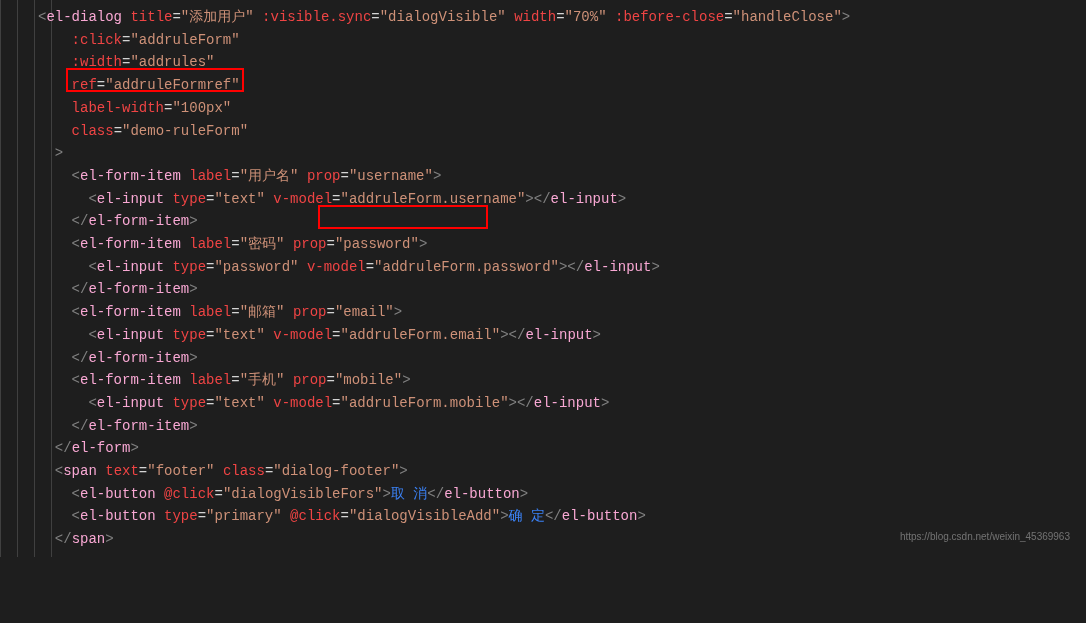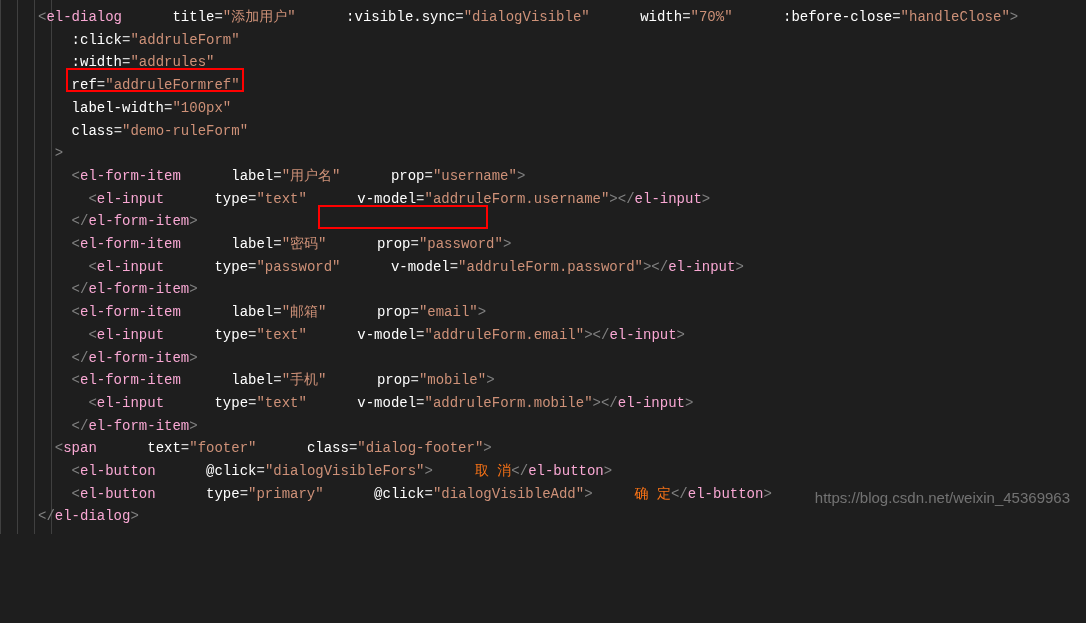--- a/index.html
+++ b/index.html
@@ -27,38 +27,38 @@
   background: #404040;
   top: 0;
   bottom: 0;
 }
 .g1 { left: 0px; }
 .g2 { left: 17px; }
 .g3 { left: 34px; }
 .g4 { left: 51px; }
 .bracket { color: #808080; }
 .tag { color: #f9a8d4; }
-.attr { color: #ffffff; }
+.attr { color: #ef4444; }
 .string { color: #ce9178; }
 .punct { color: #d4d4d4; }
-.text { color: #f97316; margin-left: 42px; }
+.text { color: #3b82f6; }
 
 .redbox {
   position: absolute;
   border: 2px solid #ff0000;
   pointer-events: none;
 }
 .watermark {
   position: absolute;
-  bottom: 24px;
+  bottom: 8px;
   right: 16px;
   color: #aaa;
   opacity: 0.6;
   font-family: Arial, sans-serif;
-  font-size: 15px;
+  font-size: 10px;
 }
 </style>
 </head>
 <body>
 
 <div class="guide g1"></div>
 <div class="guide g2"></div>
 <div class="guide g3"></div>
 <div class="guide g4"></div>
 
@@ -75,22 +75,23 @@
     <div class="code-line">    <span class="bracket">&lt;/</span><span class="tag">el-form-item</span><span class="bracket">&gt;</span></div>
     <div class="code-line">    <span class="bracket">&lt;</span><span class="tag">el-form-item</span><span class="text"> </span><span class="attr">label</span><span class="punct">=</span><span class="string">"密码"</span><span class="text"> </span><span class="attr">prop</span><span class="punct">=</span><span class="string">"password"</span><span class="bracket">&gt;</span></div>
     <div class="code-line">      <span class="bracket">&lt;</span><span class="tag">el-input</span><span class="text"> </span><span class="attr">type</span><span class="punct">=</span><span class="string">"password"</span><span class="text"> </span><span class="attr">v-model</span><span class="punct">=</span><span class="string">"addruleForm.password"</span><span class="bracket">&gt;</span><span class="bracket">&lt;/</span><span class="tag">el-input</span><span class="bracket">&gt;</span></div>
     <div class="code-line">    <span class="bracket">&lt;/</span><span class="tag">el-form-item</span><span class="bracket">&gt;</span></div>
     <div class="code-line">    <span class="bracket">&lt;</span><span class="tag">el-form-item</span><span class="text"> </span><span class="attr">label</span><span class="punct">=</span><span class="string">"邮箱"</span><span class="text"> </span><span class="attr">prop</span><span class="punct">=</span><span class="string">"email"</span><span class="bracket">&gt;</span></div>
     <div class="code-line">      <span class="bracket">&lt;</span><span class="tag">el-input</span><span class="text"> </span><span class="attr">type</span><span class="punct">=</span><span class="string">"text"</span><span class="text"> </span><span class="attr">v-model</span><span class="punct">=</span><span class="string">"addruleForm.email"</span><span class="bracket">&gt;</span><span class="bracket">&lt;/</span><span class="tag">el-input</span><span class="bracket">&gt;</span></div>
     <div class="code-line">    <span class="bracket">&lt;/</span><span class="tag">el-form-item</span><span class="bracket">&gt;</span></div>
     <div class="code-line">    <span class="bracket">&lt;</span><span class="tag">el-form-item</span><span class="text"> </span><span class="attr">label</span><span class="punct">=</span><span class="string">"手机"</span><span class="text"> </span><span class="attr">prop</span><span class="punct">=</span><span class="string">"mobile"</span><span class="bracket">&gt;</span></div>
     <div class="code-line">      <span class="bracket">&lt;</span><span class="tag">el-input</span><span class="text"> </span><span class="attr">type</span><span class="punct">=</span><span class="string">"text"</span><span class="text"> </span><span class="attr">v-model</span><span class="punct">=</span><span class="string">"addruleForm.mobile"</span><span class="bracket">&gt;</span><span class="bracket">&lt;/</span><span class="tag">el-input</span><span class="bracket">&gt;</span></div>
     <div class="code-line">    <span class="bracket">&lt;/</span><span class="tag">el-form-item</span><span class="bracket">&gt;</span></div>
+    <div class="code-line">  <span class="bracket">&lt;/</span><span class="tag">el-form</span><span class="bracket">&gt;</span></div>
     <div class="code-line">  <span class="bracket">&lt;</span><span class="tag">span</span><span class="text"> </span><span class="attr">text</span><span class="punct">=</span><span class="string">"footer"</span><span class="text"> </span><span class="attr">class</span><span class="punct">=</span><span class="string">"dialog-footer"</span><span class="bracket">&gt;</span></div>
     <div class="code-line">    <span class="bracket">&lt;</span><span class="tag">el-button</span><span class="text"> </span><span class="attr">@click</span><span class="punct">=</span><span class="string">"dialogVisibleFors"</span><span class="bracket">&gt;</span><span class="text">取 消</span><span class="bracket">&lt;/</span><span class="tag">el-button</span><span class="bracket">&gt;</span></div>
     <div class="code-line">    <span class="bracket">&lt;</span><span class="tag">el-button</span><span class="text"> </span><span class="attr">type</span><span class="punct">=</span><span class="string">"primary"</span><span class="text"> </span><span class="attr">@click</span><span class="punct">=</span><span class="string">"dialogVisibleAdd"</span><span class="bracket">&gt;</span><span class="text">确 定</span><span class="bracket">&lt;/</span><span class="tag">el-button</span><span class="bracket">&gt;</span></div>
-    <div class="code-line"><span class="bracket">&lt;/</span><span class="tag">el-dialog</span><span class="bracket">&gt;</span></div>
+    <div class="code-line">  <span class="bracket">&lt;/</span><span class="tag">span</span><span class="bracket">&gt;</span></div>
   </div>
 
 <div class="watermark">https://blog.csdn.net/weixin_45369963</div>
 
 <div class="redbox" style="top: 68px; left: 66px; width: 178px; height: 24px;"></div>
 <div class="redbox" style="top: 205px; left: 318px; width: 170px; height: 24px;"></div>
 
 </body></html>

